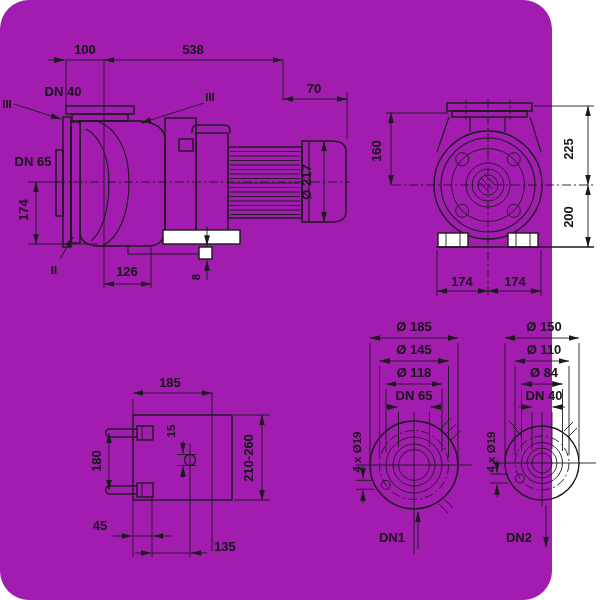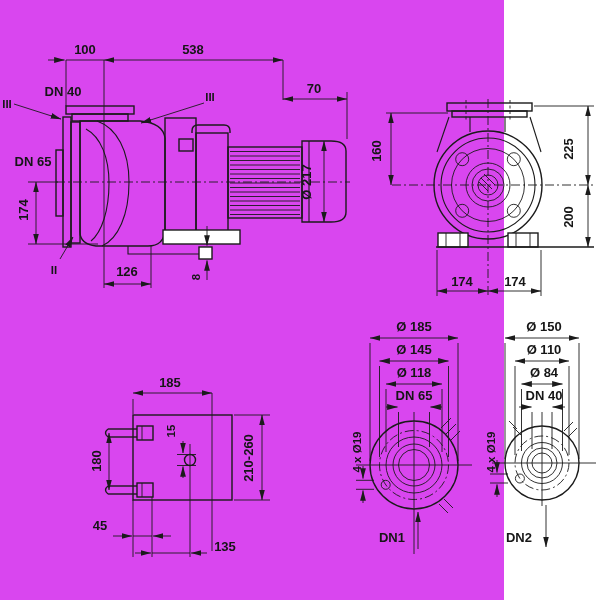--- a/index.html
+++ b/index.html
@@ -1,16 +1,16 @@
 <!DOCTYPE html>
 <html><head>
 <meta charset="utf-8">
 <style>
   html,body{margin:0;padding:0;background:#ffffff;}
-  #stage{width:504px;height:600px;background:#d946ef;position:relative;font-family:"Liberation Sans",sans-serif;}
+  #stage{width:552px;height:600px;background:#a21caf;position:relative;font-family:"Liberation Sans",sans-serif;border-radius:29px;}
   svg{display:block;}
   svg text{font-family:"Liberation Sans",sans-serif;font-weight:bold;font-size:13px;fill:#161616;}
   svg text.t12{font-size:11.5px;}
   .ln{stroke:#1b1b1b;stroke-width:1.4;fill:none;}
   .lt{stroke:#1b1b1b;stroke-width:1.1;fill:none;}
   .tn{stroke:#1b1b1b;stroke-width:0.9;fill:none;}
   .cl{stroke:#1b1b1b;stroke-width:0.9;fill:none;stroke-dasharray:9 3 2 3;}
   .bd{stroke:#1b1b1b;stroke-width:0.9;fill:none;stroke-dasharray:3 2.5;}
   .wf{fill:#ffffff;}
 </style>

